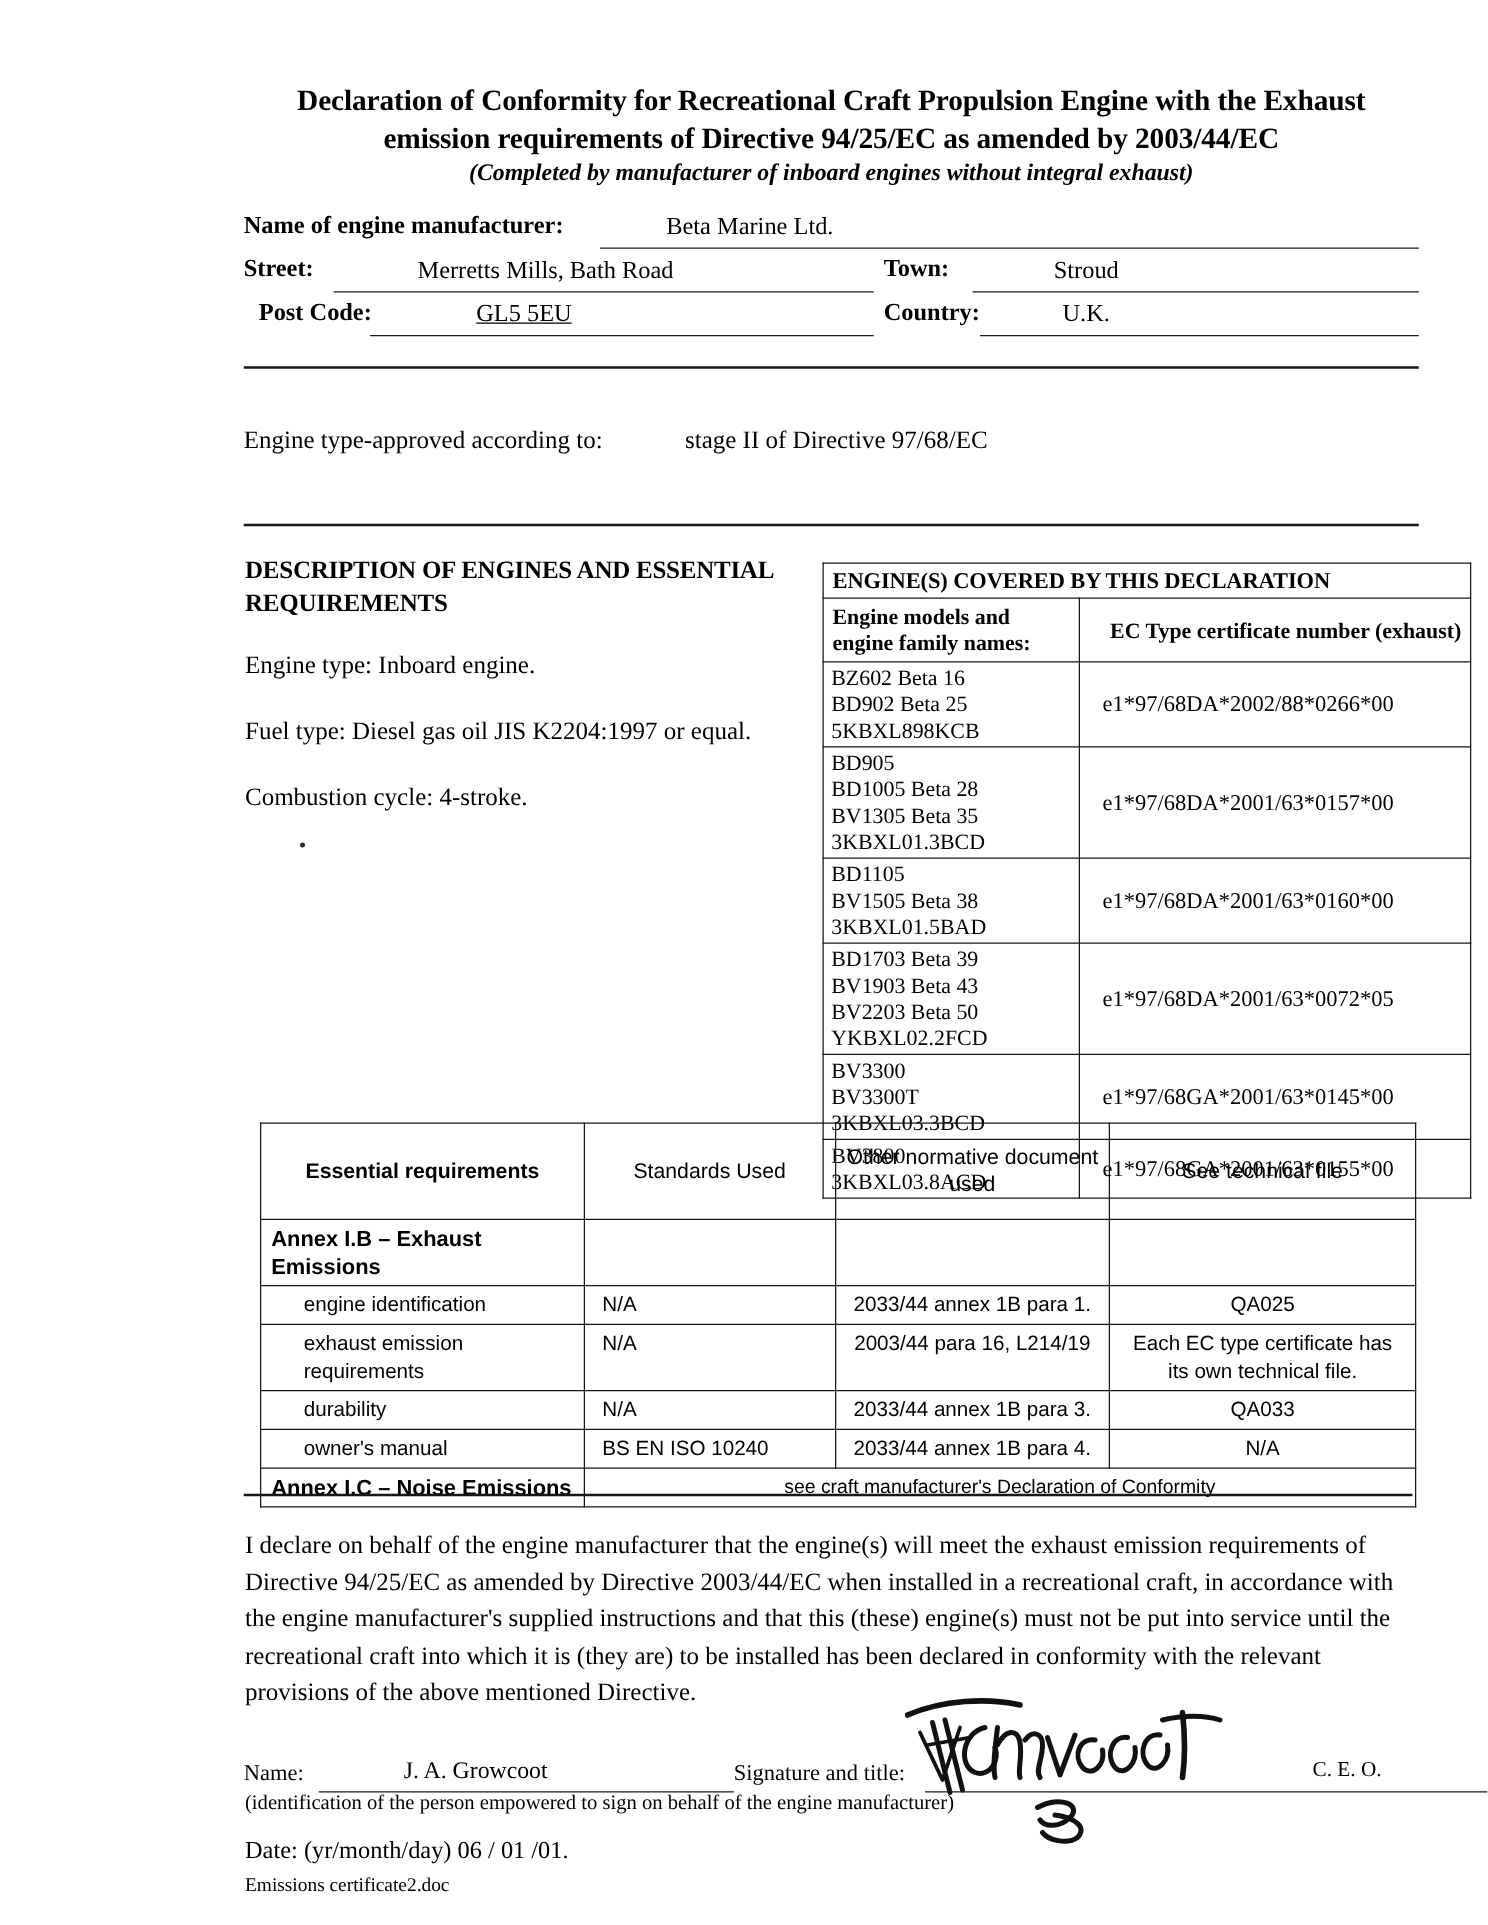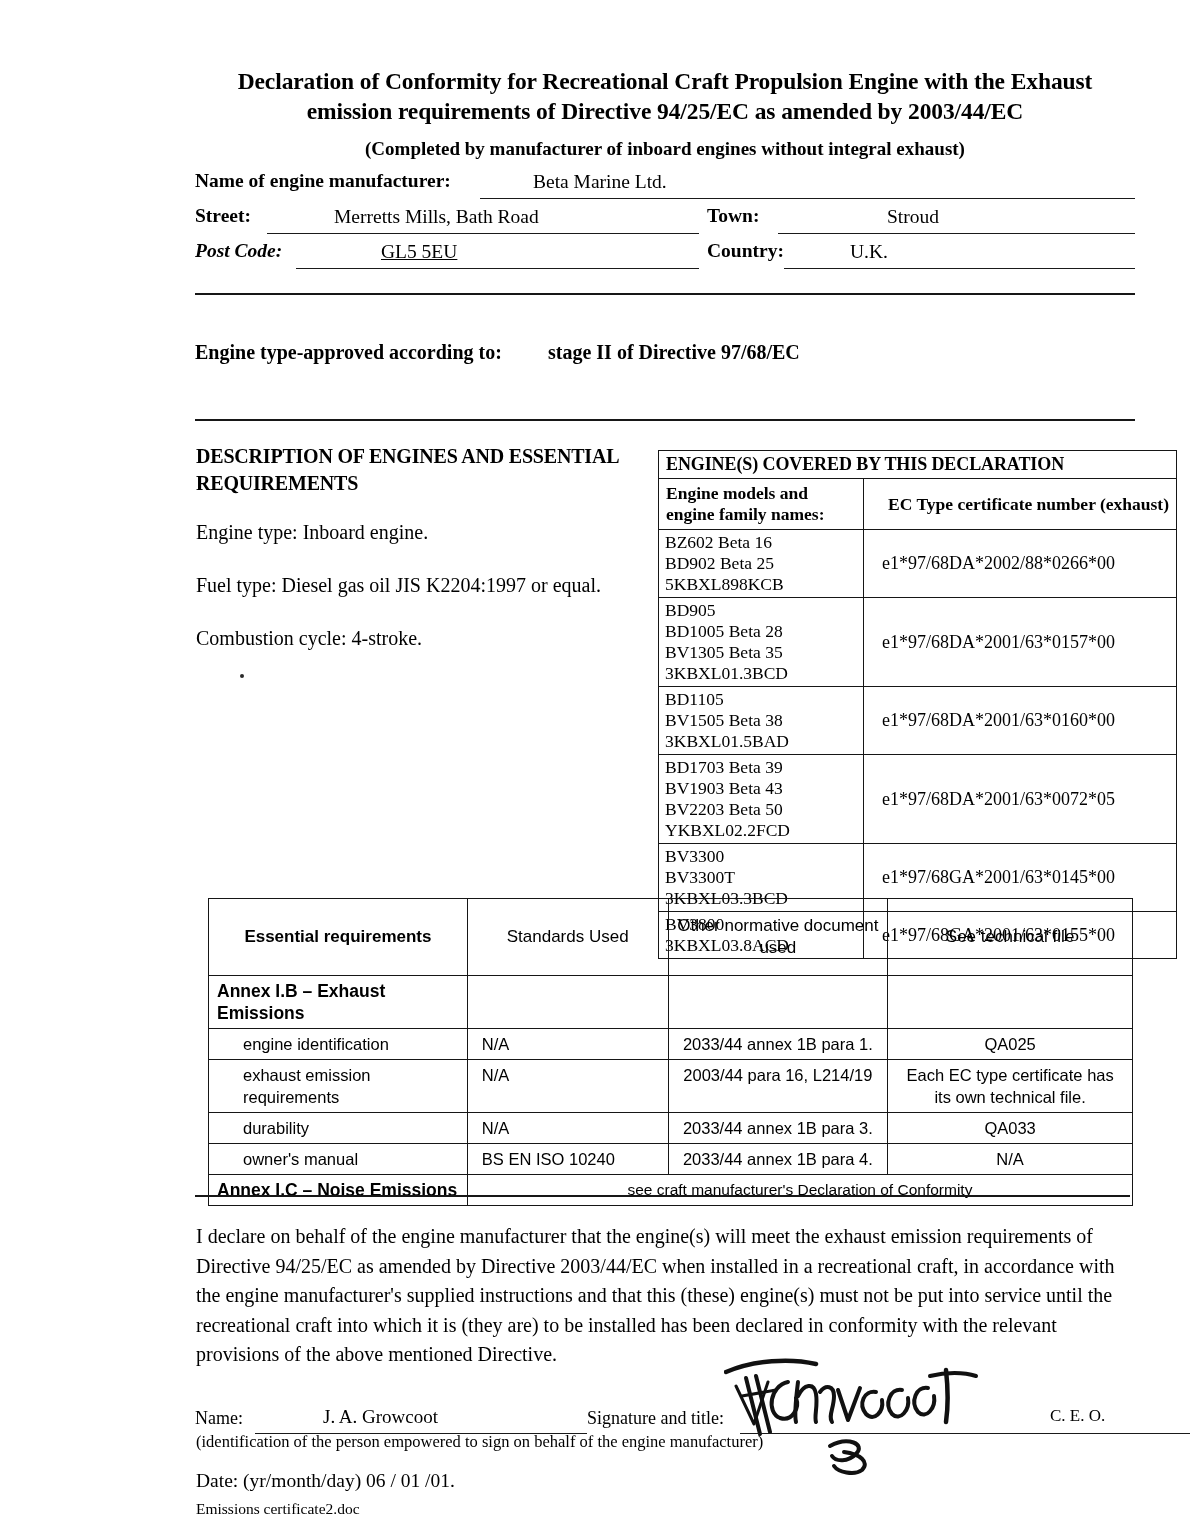--- a/index.html
+++ b/index.html
@@ -27,23 +27,24 @@
     text-align: center;
   }
   .title-line {
     font-weight: bold;
     font-size: 23.5px;
     line-height: 30px;
     letter-spacing: -0.1px;
   }
   .subtitle-line {
     font-weight: bold;
+    font-style: italic;
     font-size: 19px;
     line-height: 26px;
-    margin-top: 10px;
+    margin-top: 0;
   }
 
   
   .form-area {
     position: absolute;
     left: 195px;
     top: 168px;
     width: 940px;
   }
   .form-row {
@@ -74,21 +75,21 @@
     left: 195px;
     border-bottom: 2px solid #171717;
     height: 0;
   }
 
   
   .approved {
     position: absolute;
     left: 195px;
     top: 341px;
-    font-weight: bold;
+    font-weight: normal;
     font-size: 20px;
   }
   .approved .a-val {
     position: absolute;
     left: 353px;
     top: 0;
     white-space: nowrap;
   }
 
   
@@ -276,26 +277,26 @@
       <span class="lbl" style="left:0;">Name of engine manufacturer:</span>
       <span class="val" style="left:338px;">Beta Marine Ltd.</span>
       <span class="rule" style="left:285px; top:30px; width:655px;"></span>
     </div>
 
     <div class="form-row">
       <span class="lbl" style="left:0;">Street:</span>
       <span class="val" style="left:139px;">Merretts Mills, Bath Road</span>
       <span class="rule" style="left:72px; top:30px; width:432px;"></span>
       <span class="lbl" style="left:512px;">Town:</span>
-      <span class="val" style="left:648px;margin-left:44px;">Stroud</span>
+      <span class="val" style="left:648px;">Stroud</span>
       <span class="rule" style="left:583px; top:30px; width:357px;"></span>
     </div>
 
     <div class="form-row">
-      <span class="lbl" style="left:0;font-style:italic;">Post Code:</span>
+      <span class="lbl" style="left:12px;">Post Code:</span>
       <span class="val" style="left:186px;text-decoration:underline;">GL5 5EU</span>
       <span class="rule" style="left:101px; top:30px; width:403px;"></span>
       <span class="lbl" style="left:512px;">Country:</span>
       <span class="val" style="left:655px;">U.K.</span>
       <span class="rule" style="left:589px; top:30px; width:351px;"></span>
     </div>
   </div>
 
   <div class="div-rule" style="top:293px; width:940px;"></div>
 

